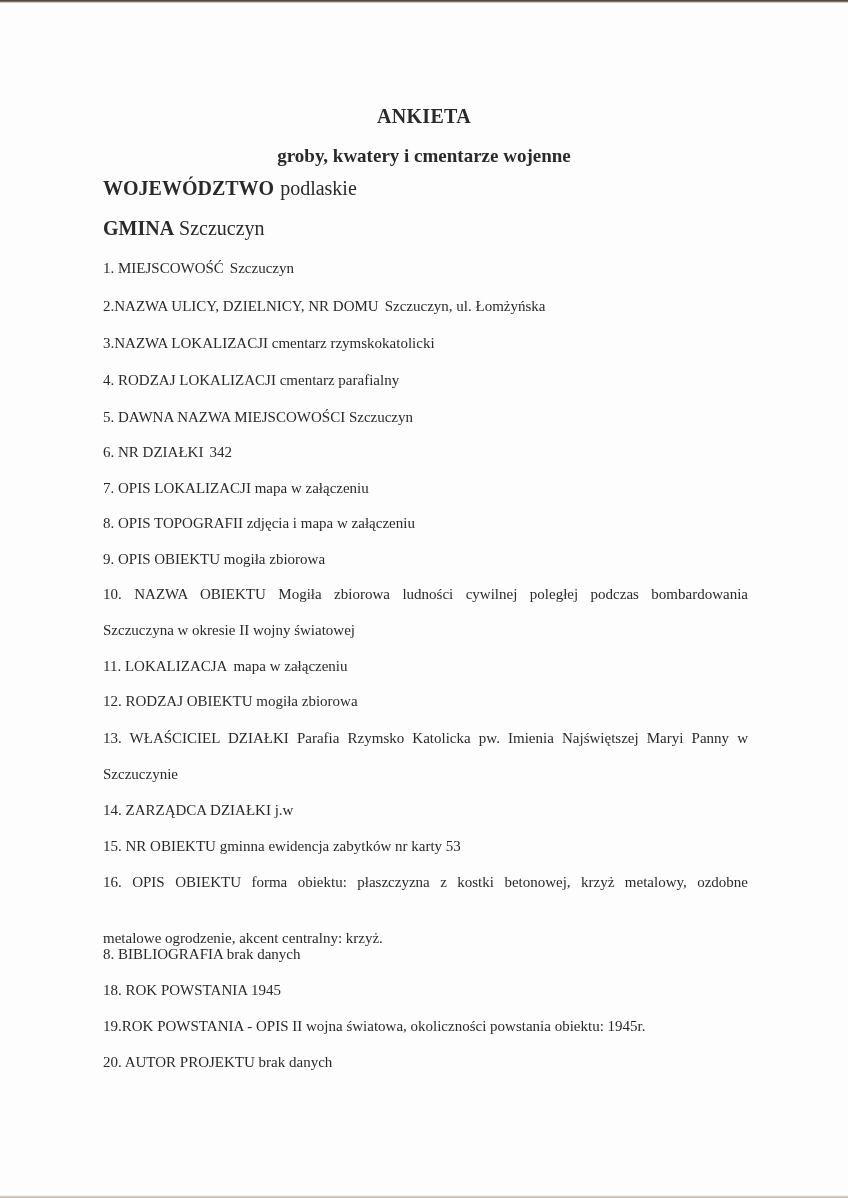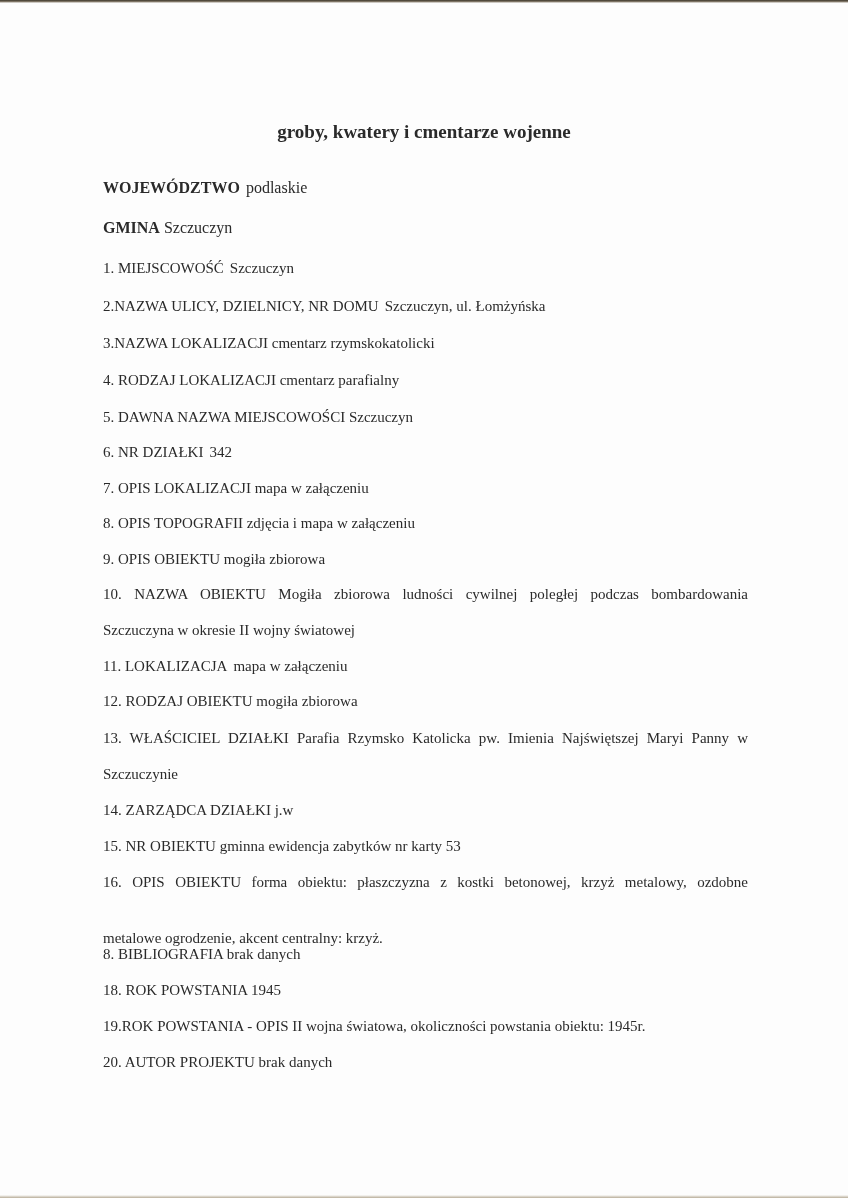--- a/index.html
+++ b/index.html
@@ -46,40 +46,41 @@
       margin-top: 16px;
     }
     .field {
       position: absolute;
       left: 103px;
       font-size: 15px;
       line-height: 18px;
       white-space: nowrap;
     }
     .field.head {
-      font-size: 16px;
+      font-size: 20px;
     }
     .field .lbl-bold {
       font-weight: bold;
     }
     .field.justify {
       width: 645px;
       text-align: justify;
       text-align-last: justify;
       white-space: normal;
     }
     .spacer { display: inline-block; width: 6px; }
   </style>
 </head>
 <body>
 
 <div class="top-edge"></div>
 <div class="bottom-edge"></div>
 
 <div class="title-block">
+  <div class="title-main">ANKIETA</div>
   <div class="title-sub">groby, kwatery i cmentarze wojenne</div>
 </div>
 
 <div class="field head" style="top:179px">
   <span class="lbl-bold">WOJEWÓDZTWO</span><span class="spacer"></span><span>podlaskie</span>
 </div>
 
 <div class="field head" style="top:219px">
   <span class="lbl-bold">GMINA</span> <span>Szczuczyn</span>
 </div>

